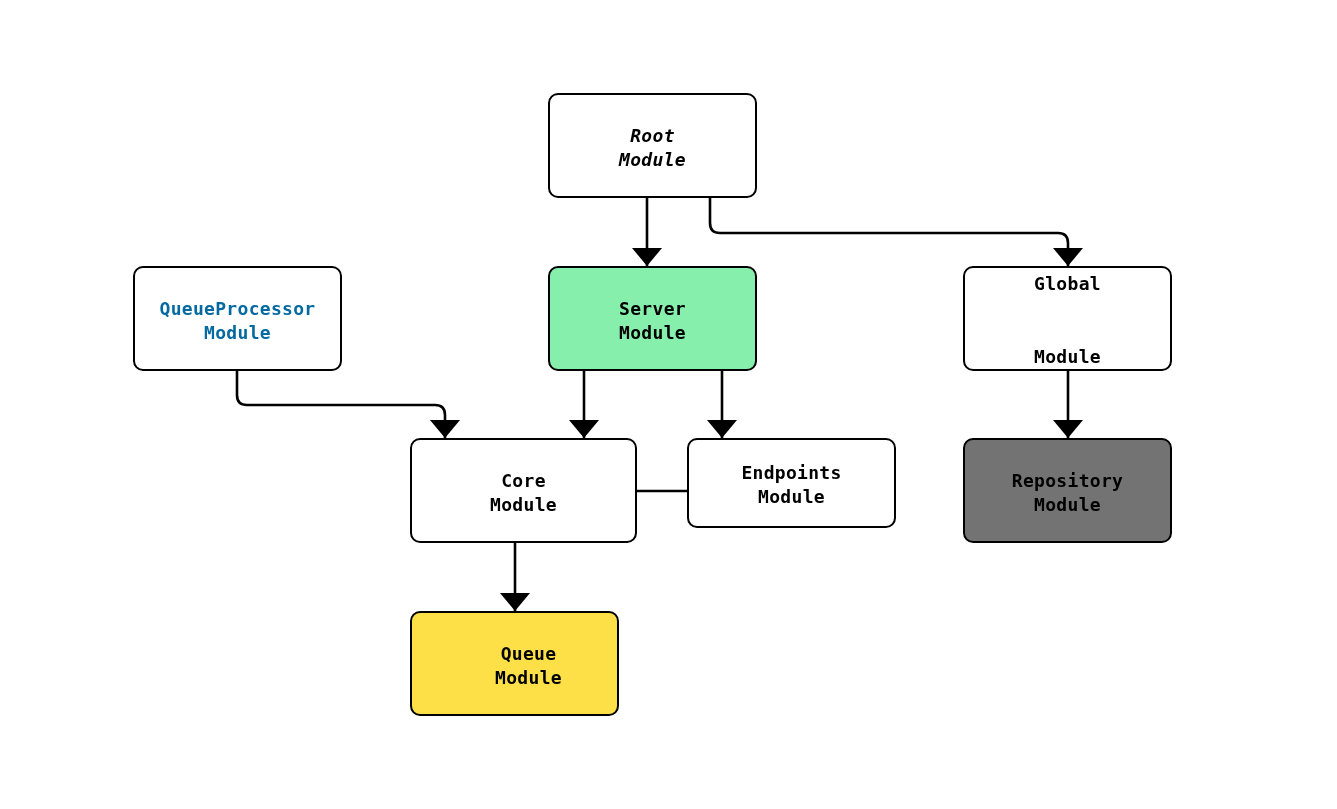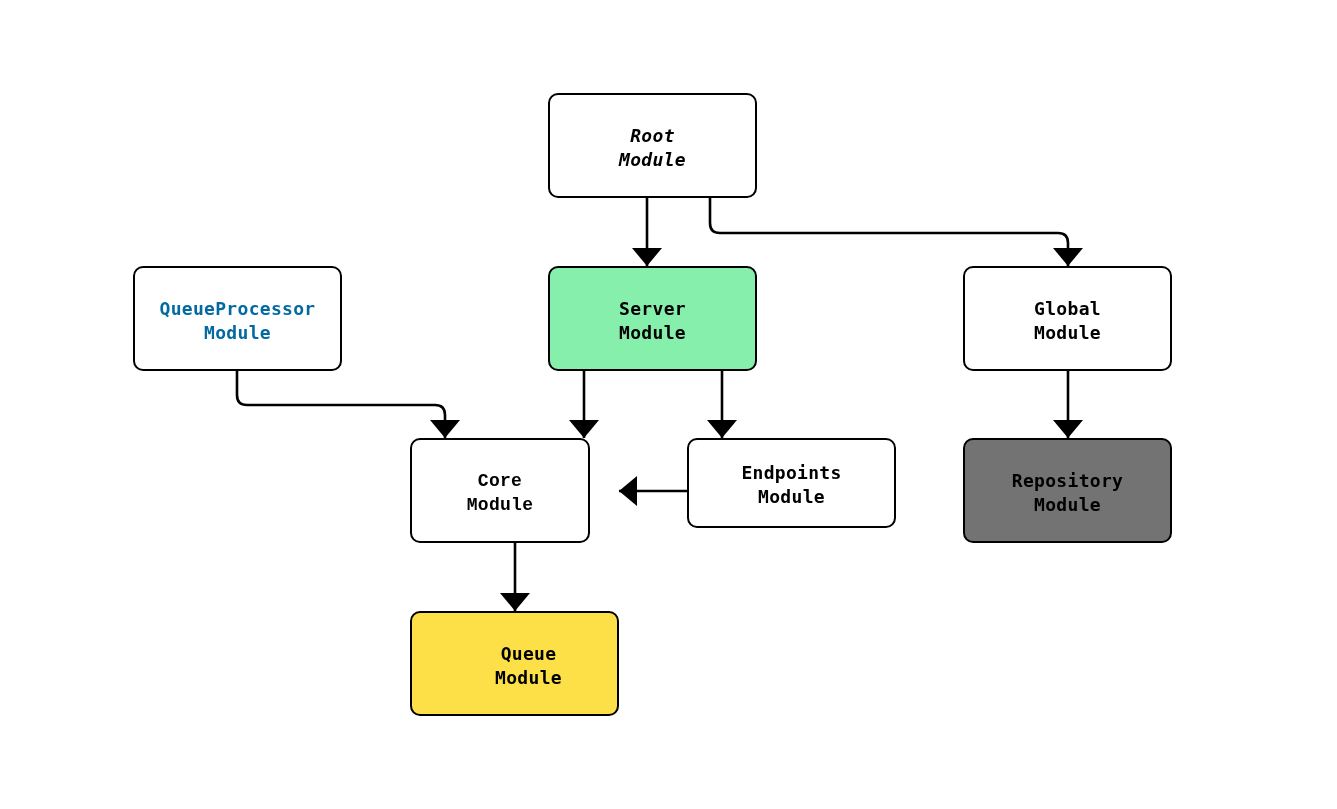--- a/index.html
+++ b/index.html
@@ -79,26 +79,26 @@
   <div class="node" style="left: 133px; top: 266px; width: 209px; height: 105px; border-color: rgb(0, 0, 0); background: rgb(255, 255, 255); color: #0369a1;">
     <span class="node-label-line">QueueProcessor</span>
     <span class="node-label-line">Module</span>
   </div>
 
   <div class="node" style="left: 548px; top: 266px; width: 209px; height: 105px; border-color: rgb(0, 0, 0); background: #86efac; color: rgb(0, 0, 0);">
     <span class="node-label-line">Server</span>
     <span class="node-label-line">Module</span>
   </div>
 
-  <div class="node" style="left: 963px; top: 266px; width: 209px; height: 105px; border-color: rgb(0, 0, 0); background: rgb(255, 255, 255); color: rgb(0, 0, 0);">
+  <div class="node" style="left: 963px; top: 266px; width: 209px; height: 105px; border-color: rgb(0, 0, 0); background: rgb(255, 255, 255); color: rgb(0, 0, 0); justify-content: space-between;">
     <span class="node-label-line">Global</span>
     <span class="node-label-line">Module</span>
   </div>
 
-  <div class="node" style="left: 410px; top: 438px; width: 180px; height: 105px; border-color: rgb(0, 0, 0); background: rgb(255, 255, 255); color: rgb(0, 0, 0); font-family: Liberation Mono, monospace;">
+  <div class="node" style="left: 410px; top: 438px; width: 227px; height: 105px; border-color: rgb(0, 0, 0); background: rgb(255, 255, 255); color: rgb(0, 0, 0);">
     <span class="node-label-line">Core</span>
     <span class="node-label-line">Module</span>
   </div>
 
   <div class="node" style="left: 687px; top: 438px; width: 209px; height: 90px; border-color: rgb(0, 0, 0); background: rgb(255, 255, 255); color: rgb(0, 0, 0);">
     <span class="node-label-line">Endpoints</span>
     <span class="node-label-line">Module</span>
   </div>
 
   <div class="node" style="left: 963px; top: 438px; width: 209px; height: 105px; border-color: rgb(0, 0, 0); background: #737373; color: rgb(0, 0, 0);">

